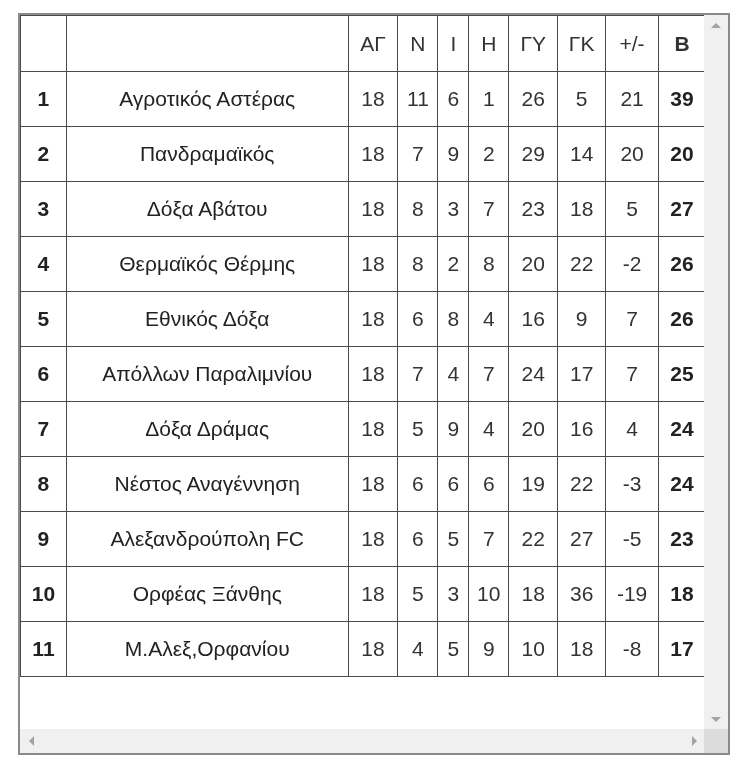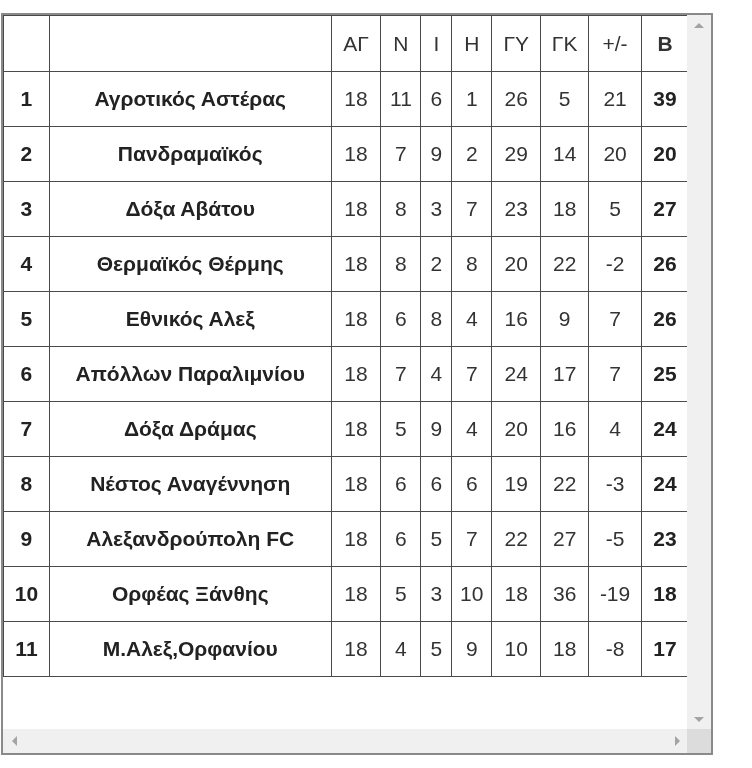--- a/index.html
+++ b/index.html
@@ -1,26 +1,26 @@
 <!DOCTYPE html>
 <html><head>
   <meta charset="utf-8">
   <style>
     html, body { margin: 0; padding: 0; background: #ffffff; }
     body { width: 752px; height: 768px; position: relative; overflow: hidden;
            font-family: "Liberation Sans", "DejaVu Sans", sans-serif; }
-    .frame { position: absolute; left: 1px; top: 13px; width: 712px; height: 742px;
+    .frame { position: absolute; left: 18px; top: 13px; width: 712px; height: 742px;
              border: 2px solid #8a8a8a; box-sizing: border-box; background: #fff; overflow: hidden; }
     .viewport { position: absolute; left: 0; top: 0; width: 686px; height: 716px; overflow: hidden; }
     table { border-collapse: collapse; table-layout: fixed; position: absolute; left: 0; top: 0; }
     td, th { border: 1.5px solid #4a4a4a; text-align: center; vertical-align: middle;
              color: #222; font-size: 21px; padding: 0; height: 54px; font-weight: normal; }
     tr.head th { height: 55px; color: #333; }
     td.pos { font-weight: bold; }
-    td.team { font-weight: bold; }
+    td.team { font-weight: normal; }
     td.pts, th.pts { font-weight: bold; }
     td.num { color: #333; }
     
     .vscroll { position: absolute; right: 0; top: 0; width: 24px; height: 716px; background: #f0f0f0; }
     .hscroll { position: absolute; left: 0; bottom: 0; width: 686px; height: 24px; background: #f0f0f0; }
     .corner { position: absolute; right: 0; bottom: 0; width: 24px; height: 24px; background: #dcdcdc; }
     .arrow { position: absolute; width: 0; height: 0; }
     .arrow.up { left: 7px; top: 8px; border-left: 5px solid transparent; border-right: 5px solid transparent; border-bottom: 5px solid #a3a3a3; }
     .arrow.down { left: 7px; bottom: 9px; border-left: 5px solid transparent; border-right: 5px solid transparent; border-top: 5px solid #a3a3a3; }
     .arrow.left { left: 9px; top: 7px; border-top: 5px solid transparent; border-bottom: 5px solid transparent; border-right: 5px solid #a3a3a3; }
@@ -102,21 +102,21 @@
             <td class="num">8</td>
             <td class="num">2</td>
             <td class="num">8</td>
             <td class="num">20</td>
             <td class="num">22</td>
             <td class="num">-2</td>
             <td class="pts">26</td>
           </tr>
           <tr>
             <td class="pos">5</td>
-            <td class="team">Εθνικός Αλεξ</td>
+            <td class="team">Εθνικός Δόξα</td>
             <td class="num">18</td>
             <td class="num">6</td>
             <td class="num">8</td>
             <td class="num">4</td>
             <td class="num">16</td>
             <td class="num">9</td>
             <td class="num">7</td>
             <td class="pts">26</td>
           </tr>
           <tr>

